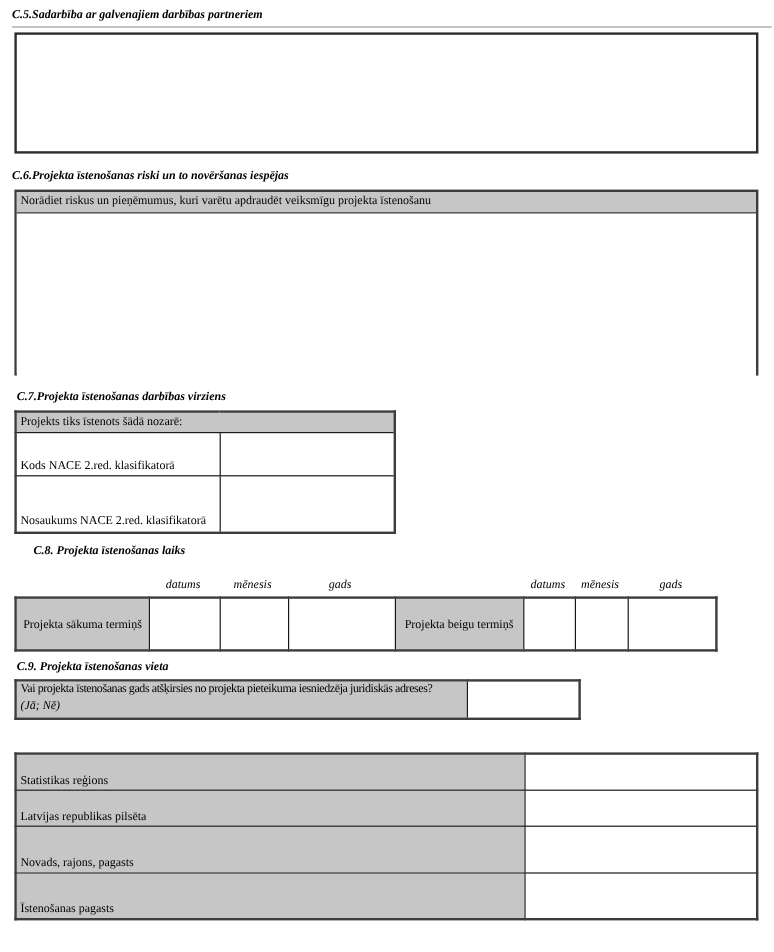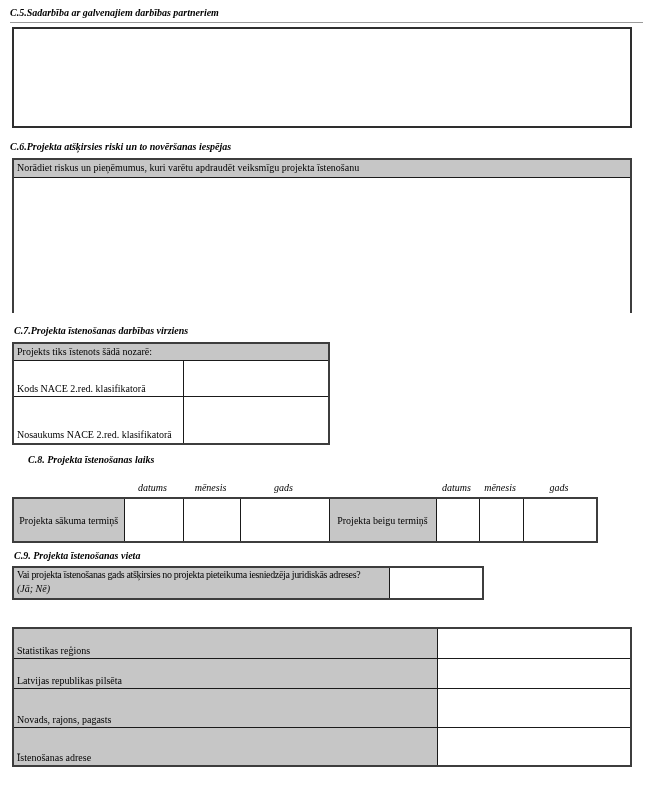--- a/index.html
+++ b/index.html
@@ -68,21 +68,21 @@
   .tbl-c91 .rr4 td{height:35px;}
 </style>
 </head>
 <body>
 
 <div class="page">
 
   <div class="heading h-c5">C.5.Sadarbība ar galvenajiem darbības partneriem</div>
   <div class="box box-c5"></div>
 
-  <div class="heading h-c6">C.6.Projekta atšķirsies riski un to novēršanas iespējas</div>
+  <div class="heading h-c6">C.6.Projekta īstenošanas riski un to novēršanas iespējas</div>
   <div class="box box-c6">
     <div class="box-header">Norādiet riskus un pieņēmumus, kuri varētu apdraudēt veiksmīgu projekta īstenošanu</div>
     <div class="box-body"></div>
   </div>
 
   <div class="heading h-c7">C.7.Projekta īstenošanas darbības virziens</div>
   <table class="tbl tbl-c7">
     <colgroup>
         <col style="width:170px">
         <col style="width:146px">
@@ -167,19 +167,19 @@
     </tr>
     <tr class="rr2">
       <td class="gray">Latvijas republikas pilsēta</td>
       <td class="val"></td>
     </tr>
     <tr class="rr3">
       <td class="gray">Novads, rajons, pagasts</td>
       <td class="val"></td>
     </tr>
     <tr class="rr4">
-      <td class="gray">Īstenošanas adrese</td>
+      <td class="gray">Īstenošanas pagasts</td>
       <td class="val"></td>
     </tr>
   </tbody>
     </table>
 
 </div>
 
 </body></html>

